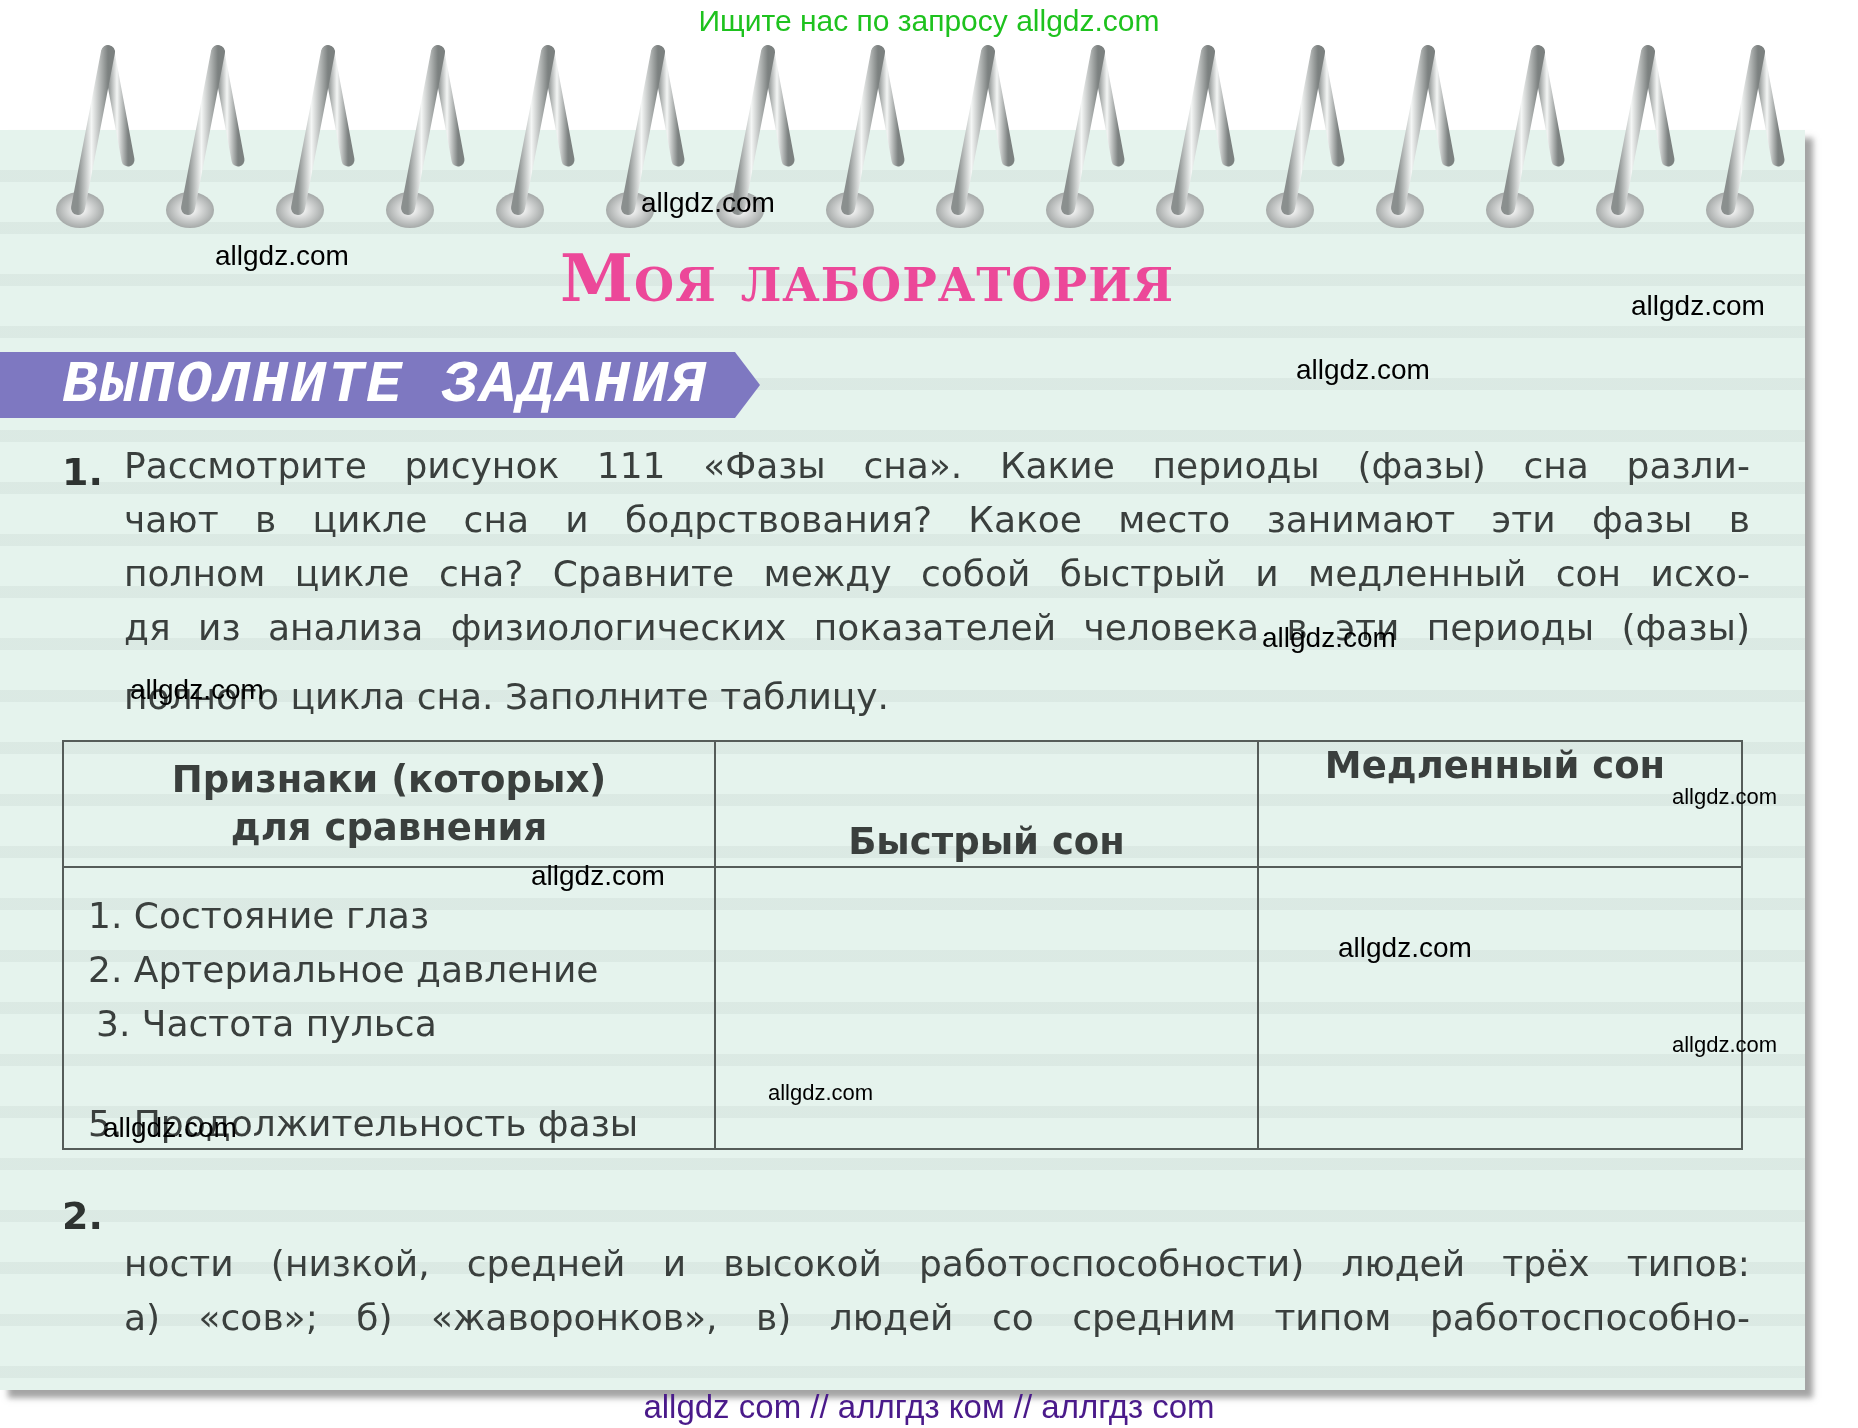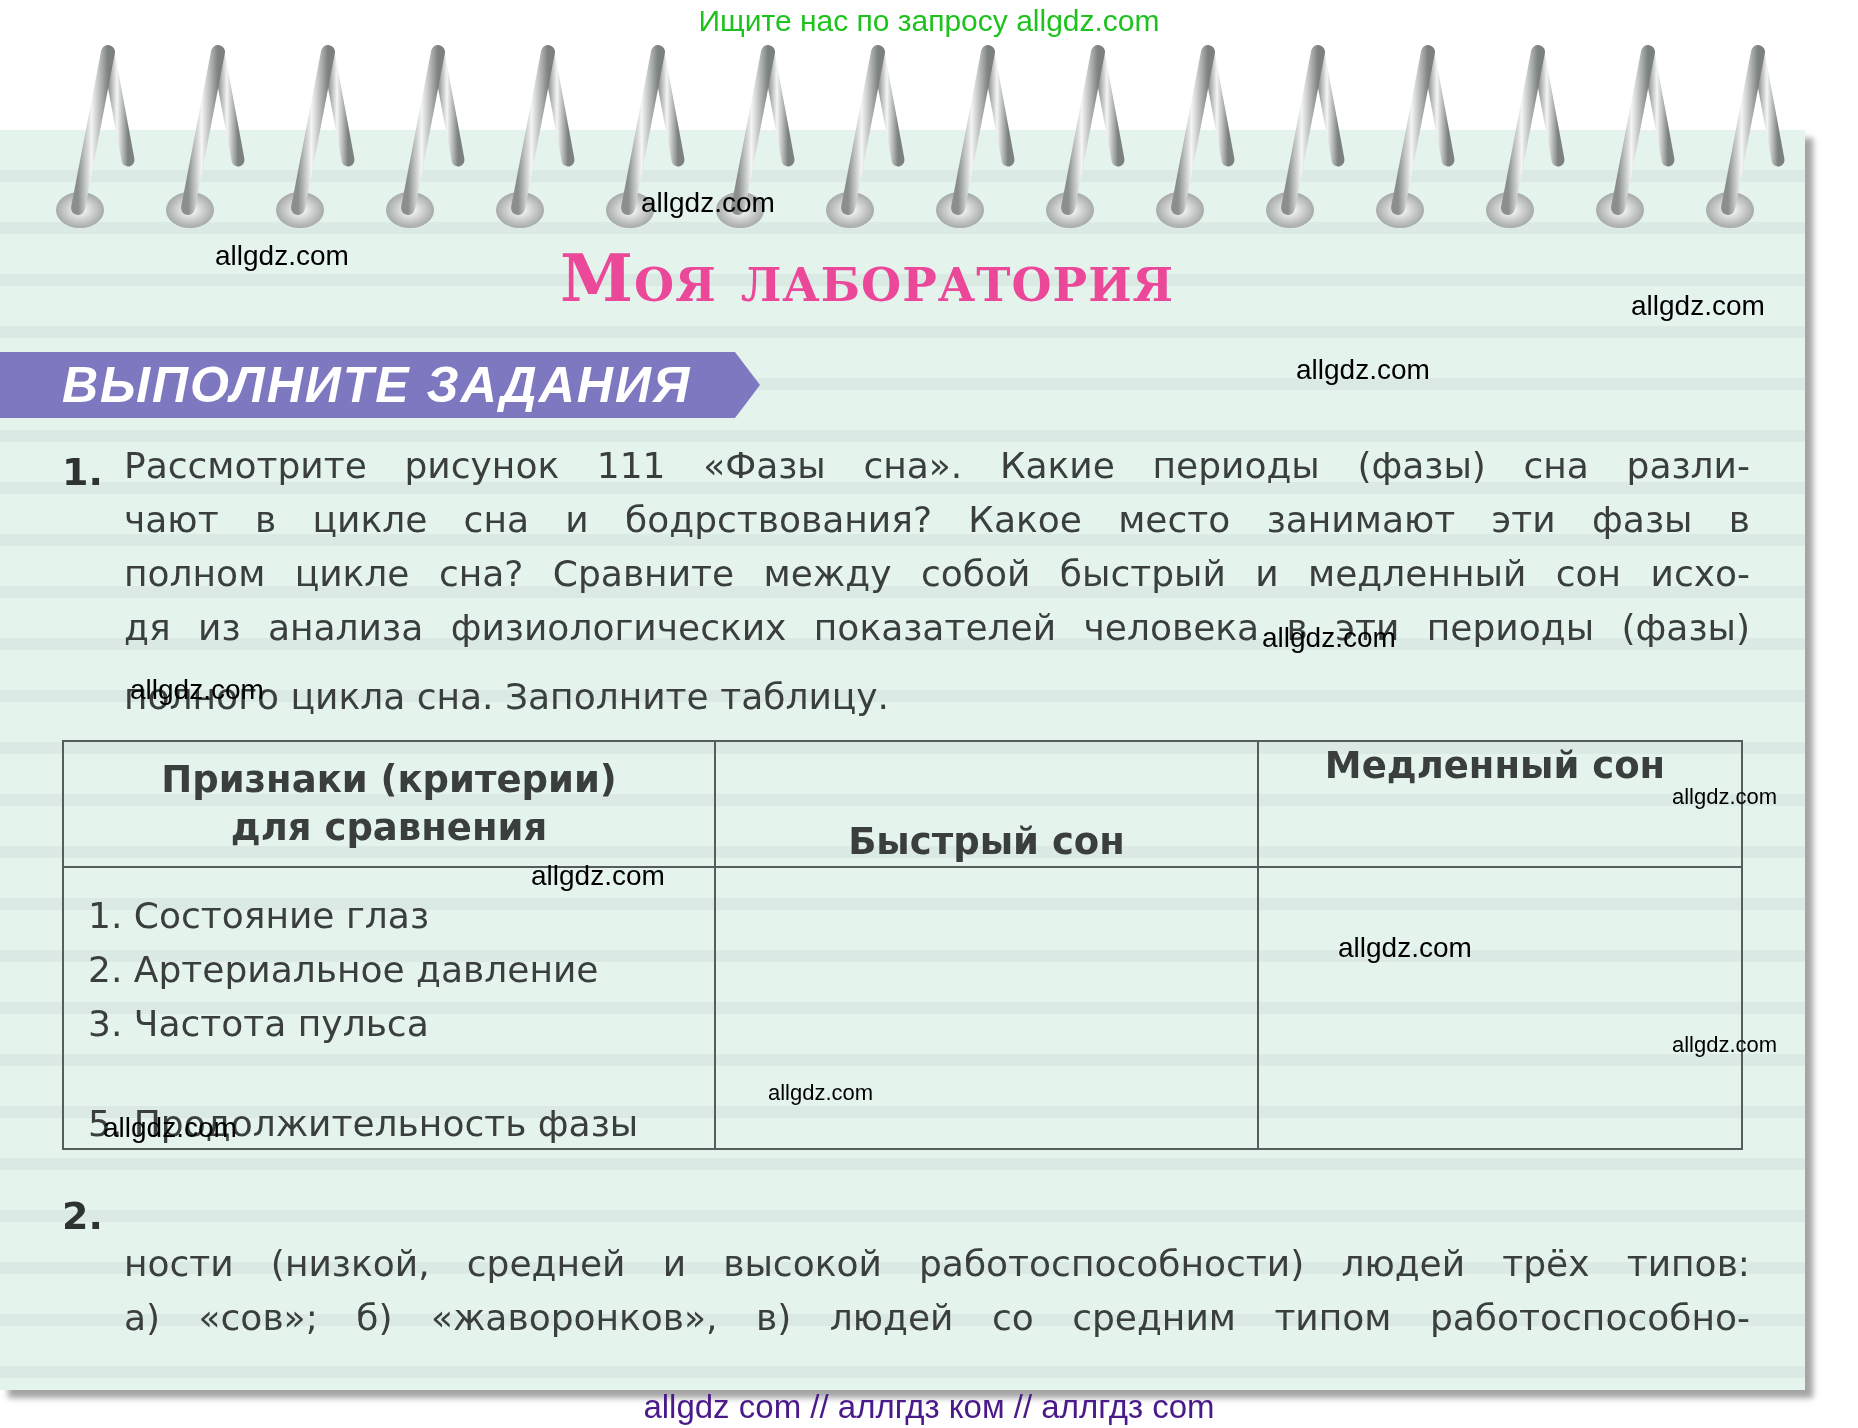--- a/index.html
+++ b/index.html
@@ -38,22 +38,22 @@
   .banner {
     position:absolute; left:0; top:352px; width:760px; height:66px; z-index:3;
   }
   .banner-bg {
     position:absolute; left:0; top:0; width:760px; height:66px;
     background:#7e78c1;
     clip-path: polygon(0 0, 735px 0, 760px 33px, 735px 66px, 0 66px);
   }
   .banner-text {
     position:absolute; left:62px; top:0; height:66px; line-height:66px;
-    color:#ffffff; font-family:Liberation Sans, sans-serif; font-weight:bold;
-    font-style:italic; font-size:50px; letter-spacing:2px;
+    color:#ffffff; font-family:Liberation Mono, monospace; font-weight:bold;
+    font-style:italic; font-size:60px; letter-spacing:2px;
   }
   .task {
     position:absolute; z-index:3; color:#3a3f3d;
     font-family:"DejaVu Sans", sans-serif;
   }
   .task .num {
     position:absolute; left:0; top:0; font-weight:bold; font-size:38px; color:#2e3331;
   }
   .task .line {
     position:absolute; left:62px; font-size:36px; line-height:40px; height:44px;
@@ -367,34 +367,34 @@
   <div class="line last" style="top:207px; width:1000px;margin-top:24px;">полного цикла сна. Заполните таблицу.</div>
 </div>
 
 <div class="tbl">
   <div class="vline" style="left:650px;"></div>
   <div class="vline" style="left:1193px;"></div>
   <div class="hline"></div>
 
   <div class="th" style="left:0; width:650px;">
     <div>
-      <div>Признаки (критерии)</div>
+      <div>Признаки (которых)</div>
       <div>для сравнения</div>
     </div>
   </div>
   <div class="th" style="left:652px; width:541px; align-items:flex-end; padding-top:12px; box-sizing:border-box;">
     <div>Быстрый сон</div>
   </div>
   <div class="th" style="left:1195px; width:472px; align-items:flex-start; box-sizing:border-box;">
     <div>Медленный сон</div>
   </div>
 
   <div class="crit" style="top:152px;">1. Состояние глаз</div>
   <div class="crit" style="top:206px;">2. Артериальное давление</div>
-  <div class="crit" style="top:260px;">3. Частота пульса</div>
+  <div class="crit" style="top:260px;margin-left:8px;">3. Частота пульса</div>
   <div class="crit" style="top:360px;">5. Продолжительность фазы</div>
 
   <div class="cell" style="left:652px; top:126px; width:541px; height:280px;"></div>
   <div class="cell" style="left:1195px; top:126px; width:482px; height:280px;"></div>
 </div>
 
 <div class="task" style="left:62px; top:1190px; width:1688px; height:170px;">
   <span class="num" style="left:0; top:4px;">2.</span>
   <div class="line" style="top:54px; width:1626px;">ности (низкой, средней и высокой работоспособности) людей трёх типов:</div>
   <div class="line" style="top:108px; width:1626px;">а) «сов»; б) «жаворонков», в) людей со средним типом работоспособно-</div>

